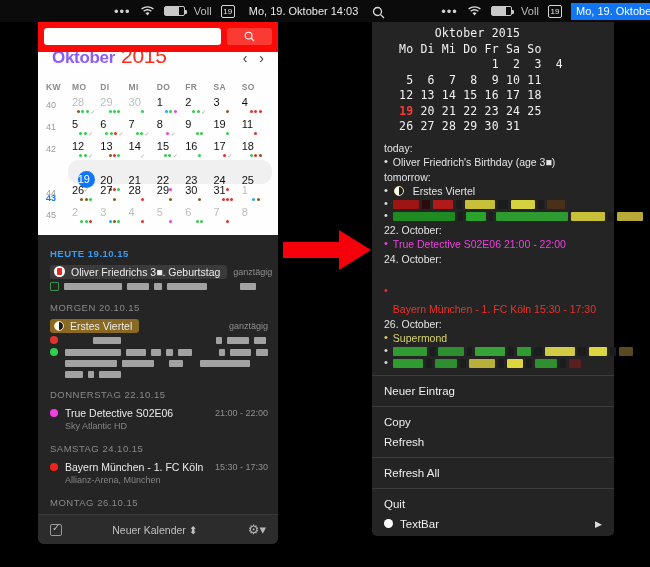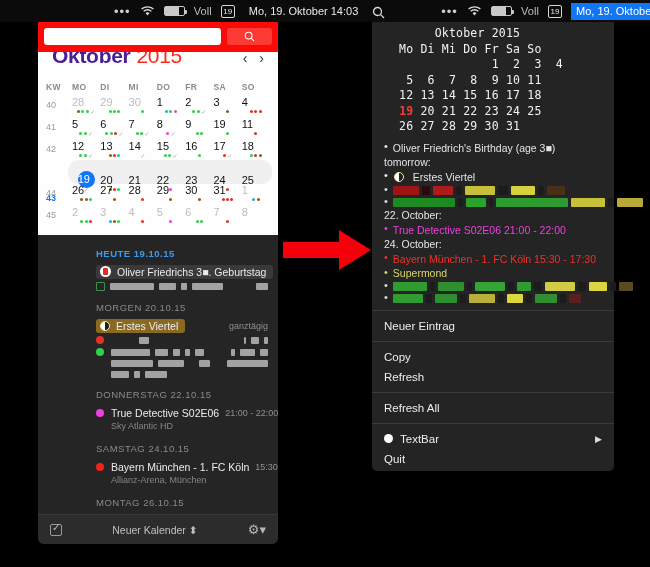--- a/index.html
+++ b/index.html
@@ -66,21 +66,21 @@
   }
   .cal-white {
     background: #fefefe;
     padding: 22px 0 8px 0;
     position: relative;
   }
   .cal-title-row {
     display: flex; align-items: baseline;
     padding: 0 14px 0 14px; height: 30px;
   }
-  .cal-month { font-size: 21px; font-weight: 600; color: #4c1d95; letter-spacing: -0.3px;}
+  .cal-month { font-size: 17px; font-weight: 600; color: #8b5cf6; letter-spacing: -0.3px;}
   .cal-year { font-size: 21px; font-weight: 400; color: #fb2b1c; margin-left: 6px; letter-spacing: -0.3px;}
   .cal-navs { margin-left: auto; display: flex; gap: 12px; align-items: center; }
   .cal-nav { color: #333; font-size: 14px; line-height: 1; cursor: default; }
 
   .cal-grid { padding: 8px 8px 0 8px; }
   .cal-row { display: grid; grid-template-columns: 26px repeat(7, 1fr); align-items: center; }
   .cal-hdr .cal-cell { color: #8b8b8b; font-size: 8.5px; font-weight: 600; letter-spacing: 0.3px; }
   .cal-cell { text-align: left; position: relative; height: 13px; }
   .cal-daterow { height: 22px; position: relative; }
   .cal-daterow.sel:before {
@@ -97,21 +97,21 @@
   .cal-daynum.other { color: #bdbdbd; font-weight: 400;}
   .cal-daynum.today {
     background: #1176f5; color: #fff; width: 17px; height: 17px;
     line-height: 17px; border-radius: 50%; margin: -2px auto 0 auto;
   }
   .dots { display: flex; gap: 1.4px; justify-content: center; align-items: center; height: 5px; margin-top: 0px; }
   .dot { width: 3px; height: 3px; border-radius: 50%; display: block; }
   .tick { font-size: 6px; color: #aaa; line-height: 4px; }
 
   
-  .ev-list { padding: 4px 0 0 0; color: #ddd; position: relative; margin-left: 46px;}
+  .ev-list { padding: 4px 0 0 0; color: #ddd; position: relative;}
   .ev-head {
     font-size: 9.5px; letter-spacing: 0.5px; color: #8a8a8a;
     padding: 9px 12px 4px 12px; font-weight: 400;
   }
   .ev-head.today { color: #3a9bf0; font-weight: 700; }
   .ev-row { display: flex; align-items: center; padding: 1px 10px 1px 12px; min-height: 17px; }
   .ev-bullet { width: 8px; height: 8px; border-radius: 50%; flex: 0 0 auto; margin-right: 7px; }
   .ev-title { font-size: 10.5px; color: #ebebeb; white-space: nowrap; }
   .ev-time { margin-left: auto; font-size: 9px; color: #8f8f8f; white-space: nowrap; padding-left: 6px;}
   .ev-sub { font-size: 9px; color: #868686; padding: 0 12px 3px 27px; }
@@ -675,20 +675,21 @@
   <svg width="90" height="44" viewBox="0 0 90 44">
     <path d="M0 14 L56 14 L56 2 L88 22 L56 42 L56 30 L0 30 Z" fill="#f5000a"></path>
   </svg>
 </div>
 
 <div class="dd">
 
   <div class="dd-cal" id="dd-cal"><div>      Oktober 2015</div><div> Mo Di Mi Do Fr Sa So</div><div>              1  2  3  4</div><div>  5  6  7  8  9 10 11</div><div> 12 13 14 15 16 17 18</div><div> <span class="hl">19</span> 20 21 22 23 24 25</div><div> 26 27 28 29 30 31</div></div>
 
   <div class="dd-sec" id="dd-sections">
+      <div class="dd-line label">today:</div>
       <div class="dd-item">
         <span class="dd-b" style="color: rgb(228, 228, 228);">•</span>
         <span class="dd-line" style="color: rgb(228, 228, 228);">Oliver Friedrich's Birthday (age 3■)</span>
       </div>
       <div class="dd-line label">tomorrow:</div>
       <div class="dd-item">
         <span class="dd-b" style="color: rgb(228, 228, 228);">•</span>
         <span class="moon" style="margin: 0px 4px 0px 1px;"></span>
         <span class="dd-line" style="color: rgb(228, 228, 228);">Erstes Viertel</span>
       </div>
@@ -720,22 +721,23 @@
         </span>
       </div>
       <div class="dd-line label">22. October:</div>
       <div class="dd-item">
         <span class="dd-b" style="color: rgb(240, 64, 224);">•</span>
         <span class="dd-line" style="color: rgb(240, 64, 224);">True Detective S02E06 21:00 - 22:00</span>
       </div>
       <div class="dd-line label">24. October:</div>
       <div class="dd-item">
         <span class="dd-b" style="color: rgb(240, 48, 40);">•</span>
-        <span class="dd-line" style="color: rgb(240, 48, 40);">Bayern München - 1. FC Köln 15:30 - 17:30</span>
-      </div>
+        <span class="dd-line" style="color: rgb(240, 48, 40); margin-top: 36px;">Bayern München - 1. FC Köln 15:30 - 17:30</span>
+      </div>
+      <div class="dd-line label">26. October:</div>
       <div class="dd-item">
         <span class="dd-b" style="color: rgb(217, 212, 106);">•</span>
         <span class="dd-line" style="color: rgb(217, 212, 106);">Supermond</span>
       </div>
       <div class="dd-item">
         <span class="dd-b" style="color: rgb(221, 221, 221);">•</span>
         <span class="dd-blur">
           <i style="width: 34px; background: rgb(47, 155, 49);"></i>
           <i style="width: 5px; background: rgb(28, 28, 28);"></i>
           <i style="width: 26px; background: rgb(45, 143, 47);"></i>
@@ -780,21 +782,21 @@
       </div>
       <div class="dd-menu-item">
         <span>Refresh</span>
       </div>
       <div class="dd-sep"></div>
       <div class="dd-menu-item">
         <span>Refresh All</span>
       </div>
       <div class="dd-sep"></div>
       <div class="dd-menu-item">
+        <span>Quit</span>
+      </div>
+      <div class="dd-menu-item">
         <span class="tb-dot"></span>
         <span>TextBar</span>
         <span class="sub-arrow">▶</span>
       </div>
-      <div class="dd-menu-item">
-        <span>Quit</span>
-      </div>
     </div>
 </div>
 
 </body></html>

